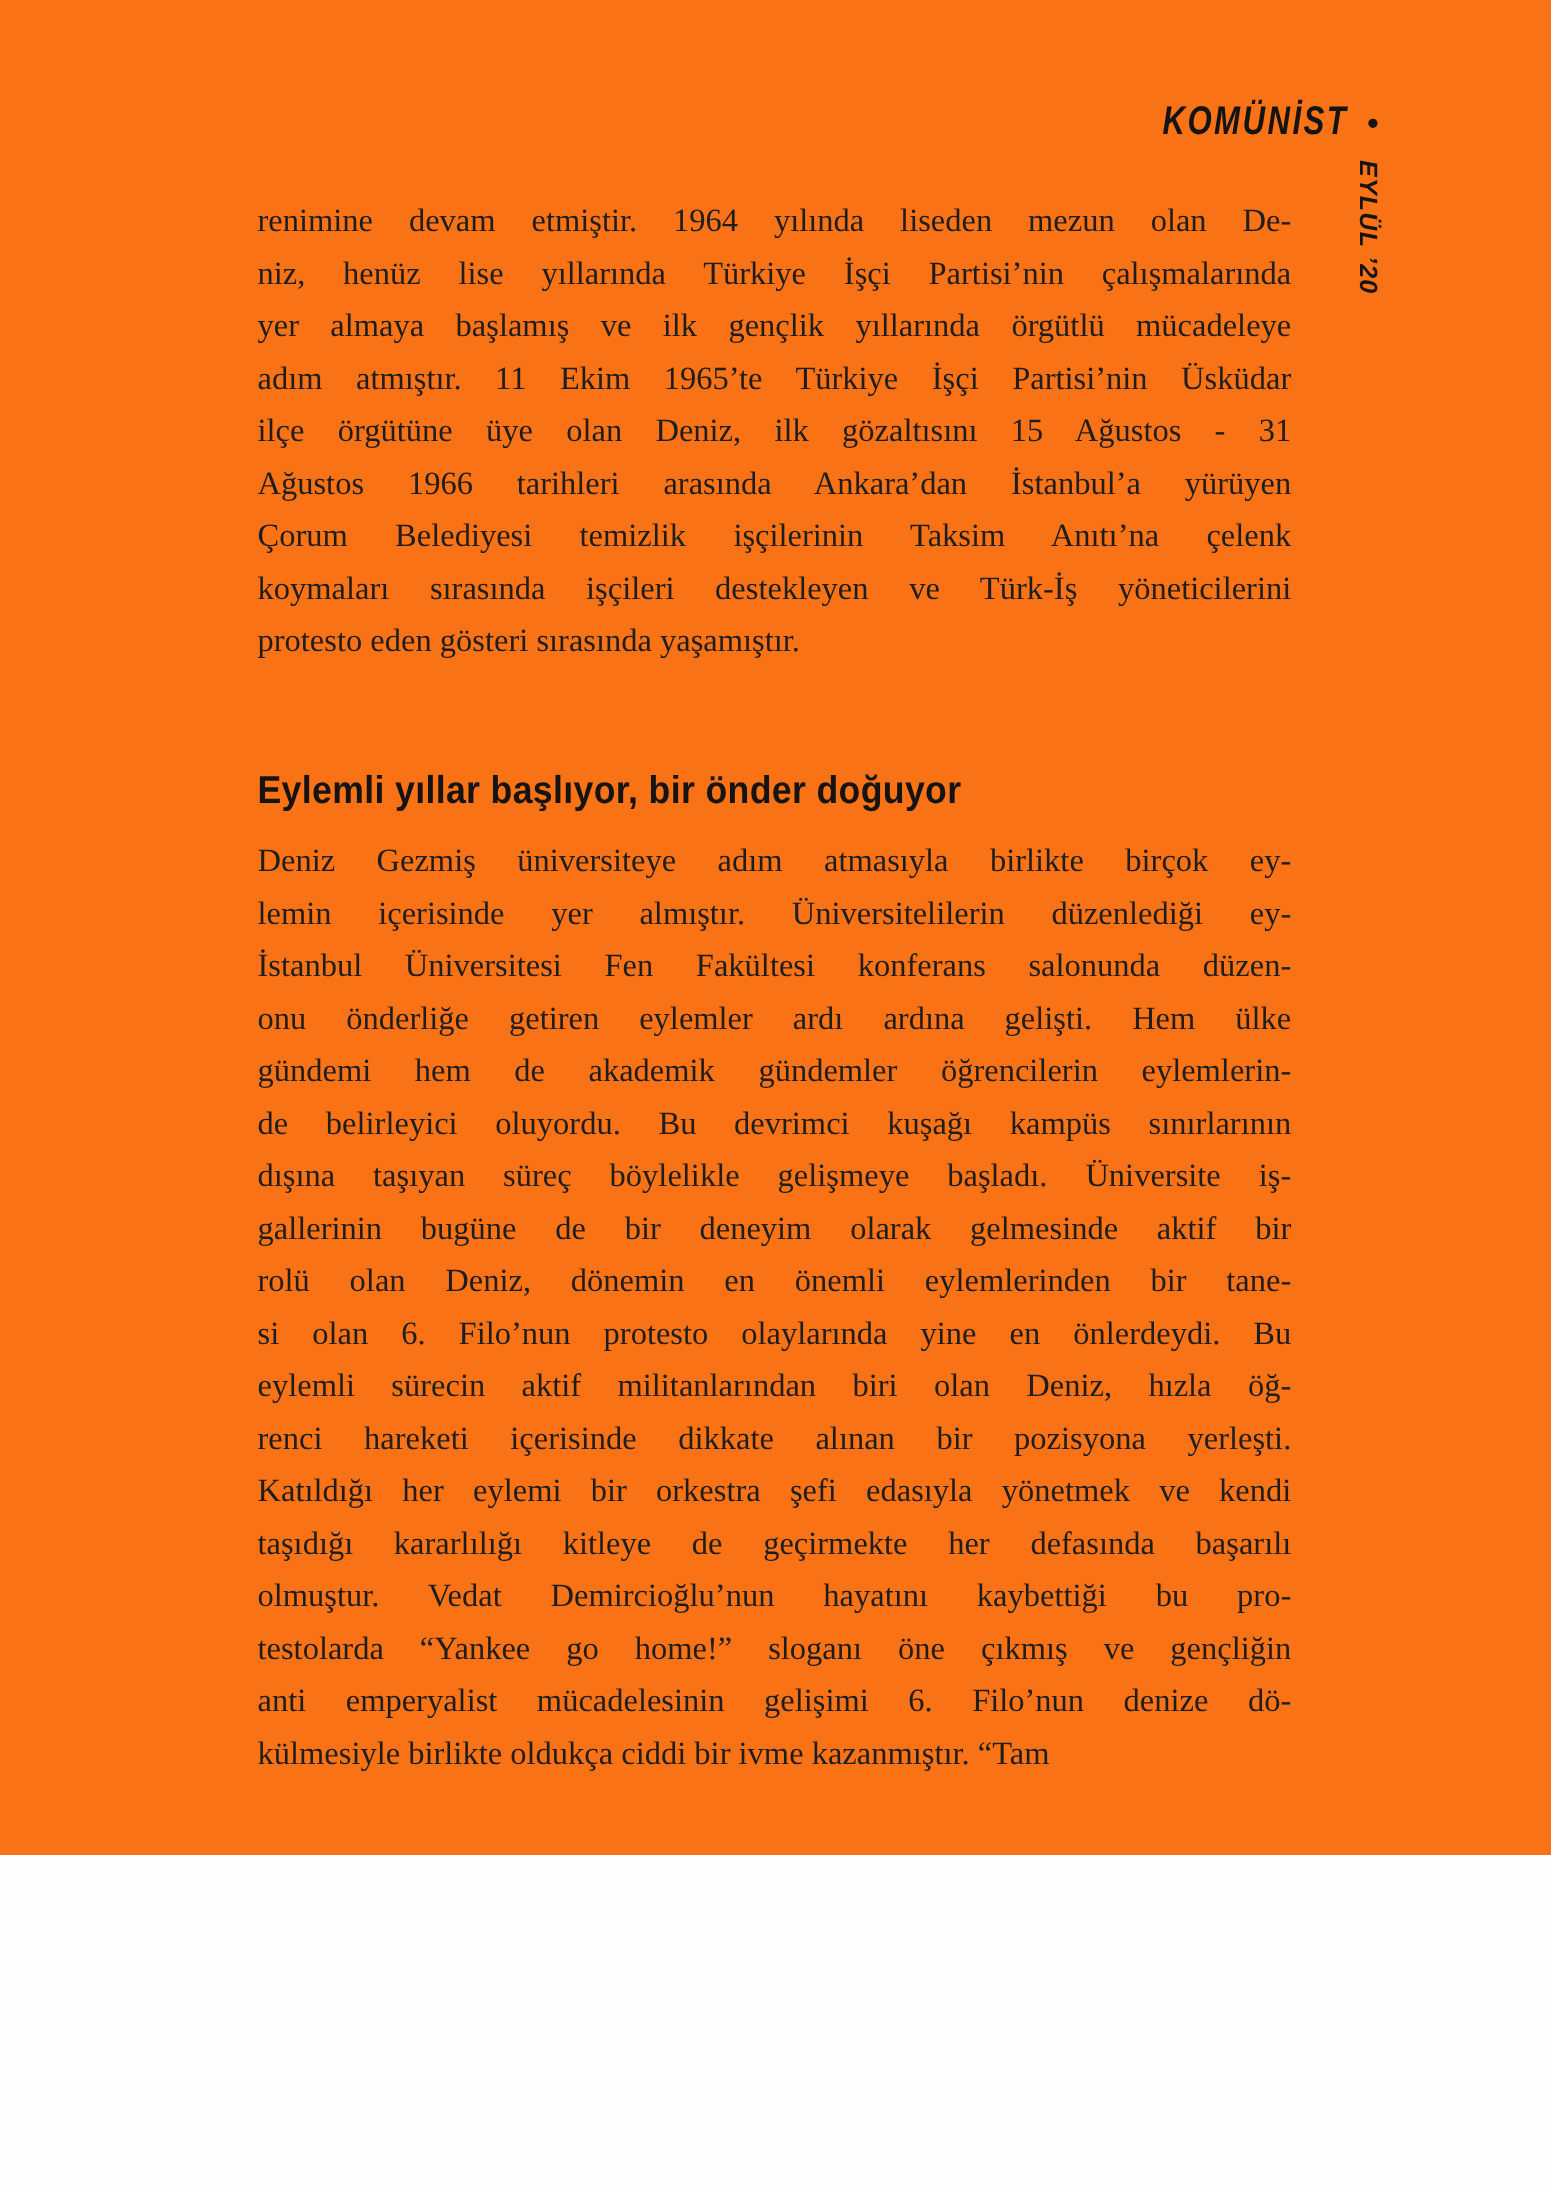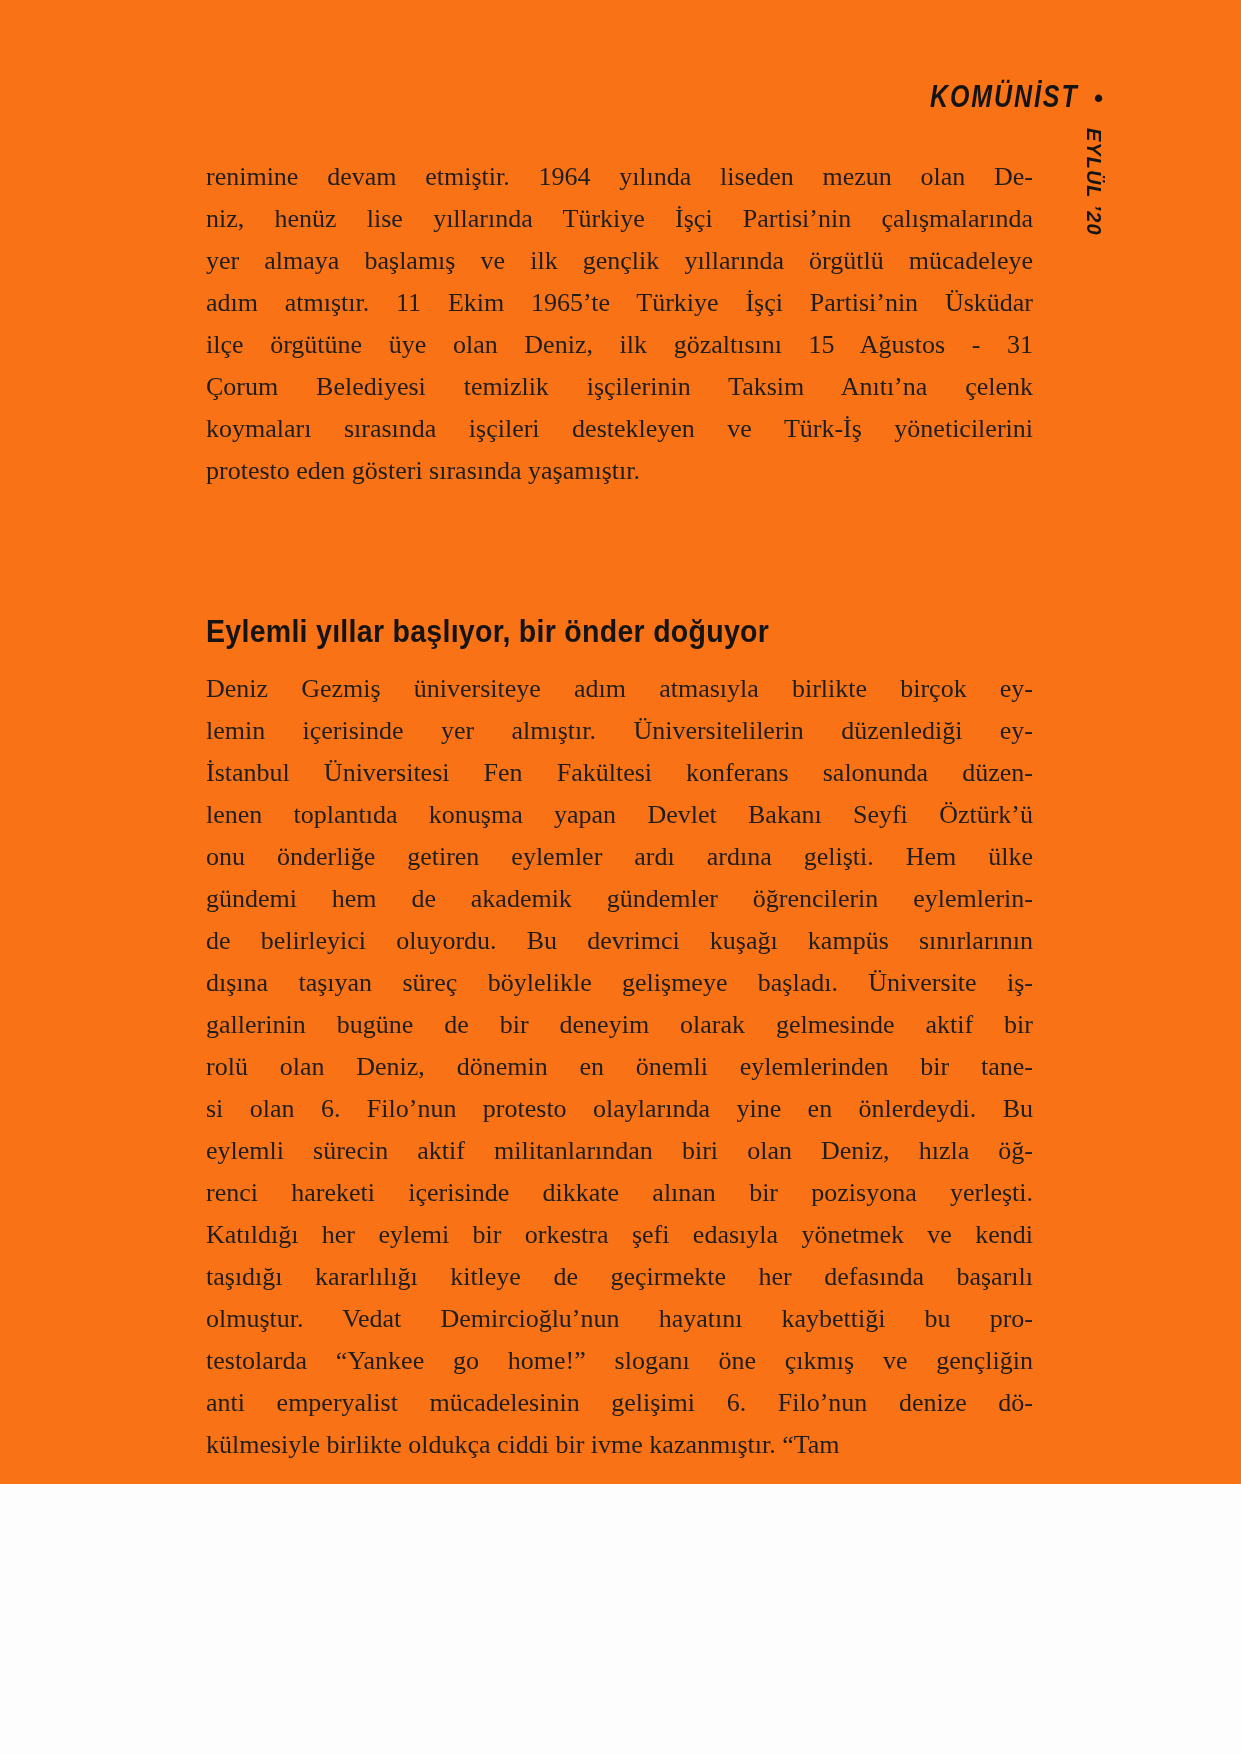--- a/index.html
+++ b/index.html
@@ -118,32 +118,32 @@
   </header>
 
   <div class="issue-vertical">EYLÜL ’20</div>
 
   <section class="text-col para p1">
       <div class="line">renimine devam etmiştir. 1964 yılında liseden mezun olan De-</div>
       <div class="line">niz, henüz lise yıllarında Türkiye İşçi Partisi’nin çalışmalarında</div>
       <div class="line">yer almaya başlamış ve ilk gençlik yıllarında örgütlü mücadeleye</div>
       <div class="line">adım atmıştır. 11 Ekim 1965’te Türkiye İşçi Partisi’nin Üsküdar</div>
       <div class="line">ilçe örgütüne üye olan Deniz, ilk gözaltısını 15 Ağustos - 31</div>
+      <div class="line">Ağustos 1966 tarihleri arasında Ankara’dan İstanbul’a yürüyen</div>
       <div class="line">Çorum Belediyesi temizlik işçilerinin Taksim Anıtı’na çelenk</div>
       <div class="line">koymaları sırasında işçileri destekleyen ve Türk-İş yöneticilerini</div>
       <div class="line">protesto eden gösteri sırasında yaşamıştır.</div>
     </section>
 
   <h2 class="heading">Eylemli yıllar başlıyor, bir önder doğuyor</h2>
 
   <section class="text-col para p2">
       <div class="line">Deniz Gezmiş üniversiteye adım atmasıyla birlikte birçok ey-</div>
       <div class="line">lemin içerisinde yer almıştır. Üniversitelilerin düzenlediği ey-</div>
       <div class="line">İstanbul Üniversitesi Fen Fakültesi konferans salonunda düzen-</div>
-      <div class="line">lenen toplantıda konuşma yapan Devlet Bakanı Seyfi Öztürk’ü</div>
       <div class="line">onu önderliğe getiren eylemler ardı ardına gelişti. Hem ülke</div>
       <div class="line">gündemi hem de akademik gündemler öğrencilerin eylemlerin-</div>
       <div class="line">de belirleyici oluyordu. Bu devrimci kuşağı kampüs sınırlarının</div>
       <div class="line">dışına taşıyan süreç böylelikle gelişmeye başladı. Üniversite iş-</div>
       <div class="line">gallerinin bugüne de bir deneyim olarak gelmesinde aktif bir</div>
       <div class="line">rolü olan Deniz, dönemin en önemli eylemlerinden bir tane-</div>
       <div class="line">si olan 6. Filo’nun protesto olaylarında yine en önlerdeydi. Bu</div>
       <div class="line">eylemli sürecin aktif militanlarından biri olan Deniz, hızla öğ-</div>
       <div class="line">renci hareketi içerisinde dikkate alınan bir pozisyona yerleşti.</div>
       <div class="line">Katıldığı her eylemi bir orkestra şefi edasıyla yönetmek ve kendi</div>

